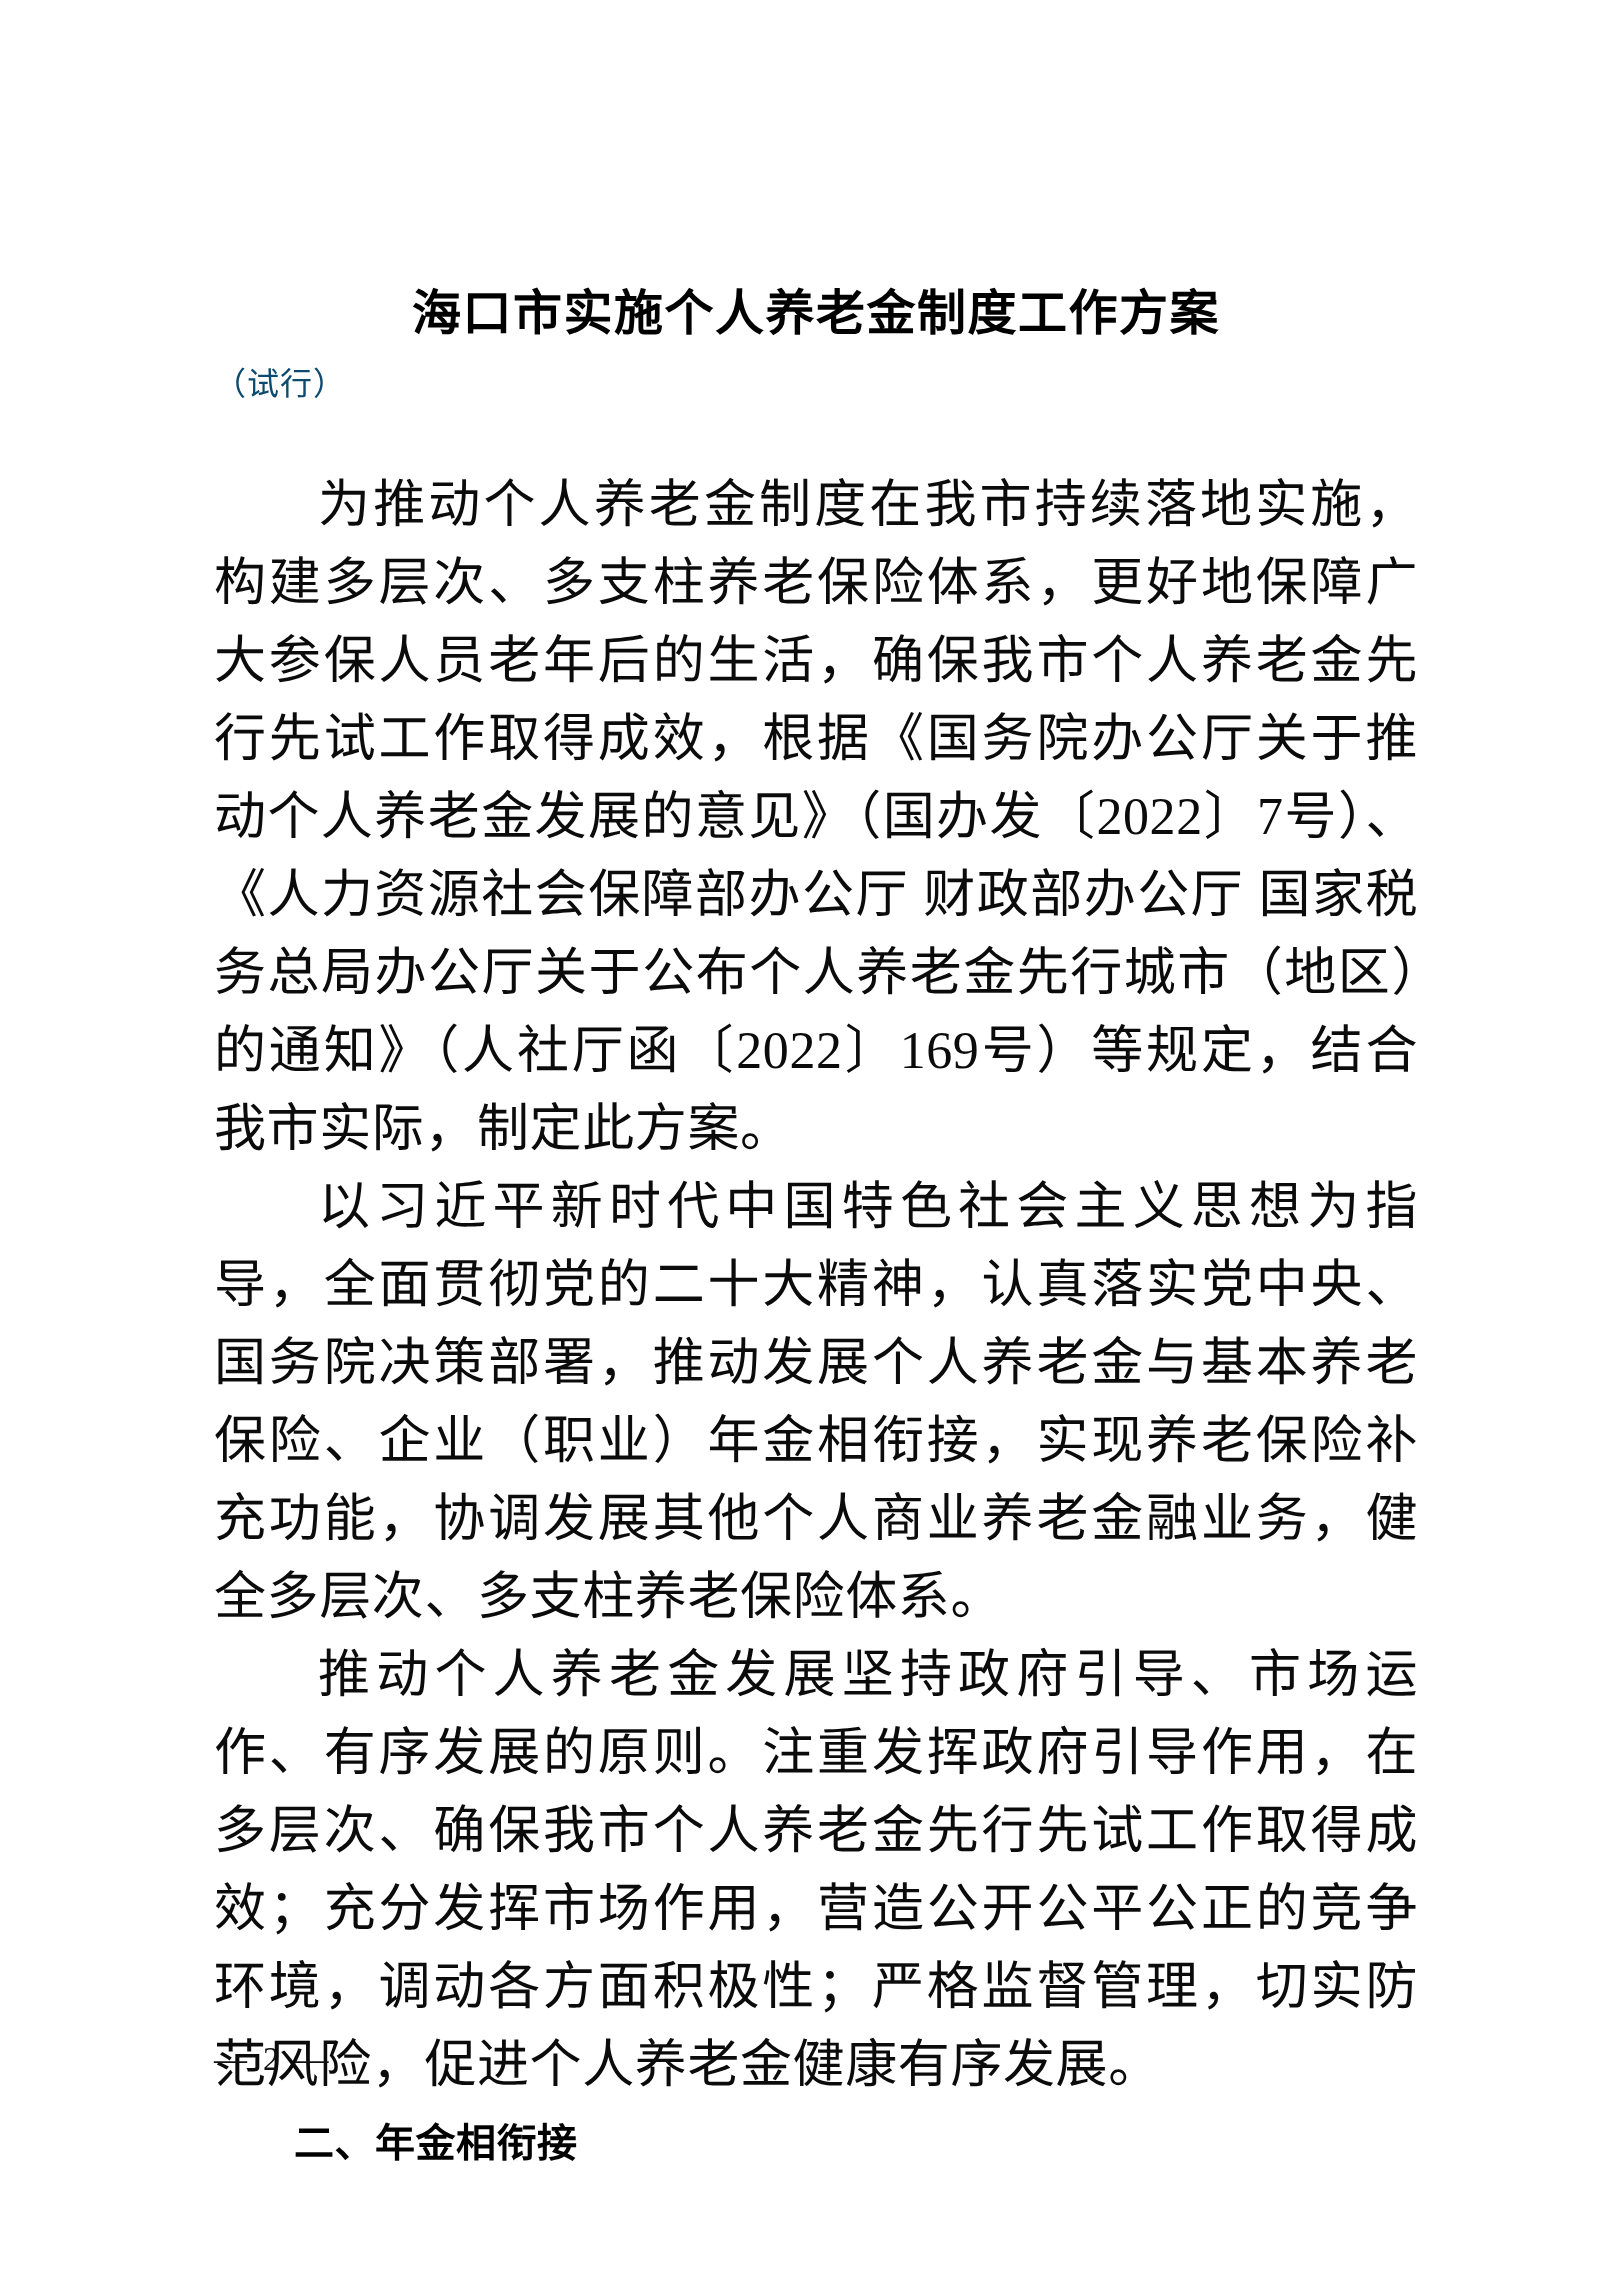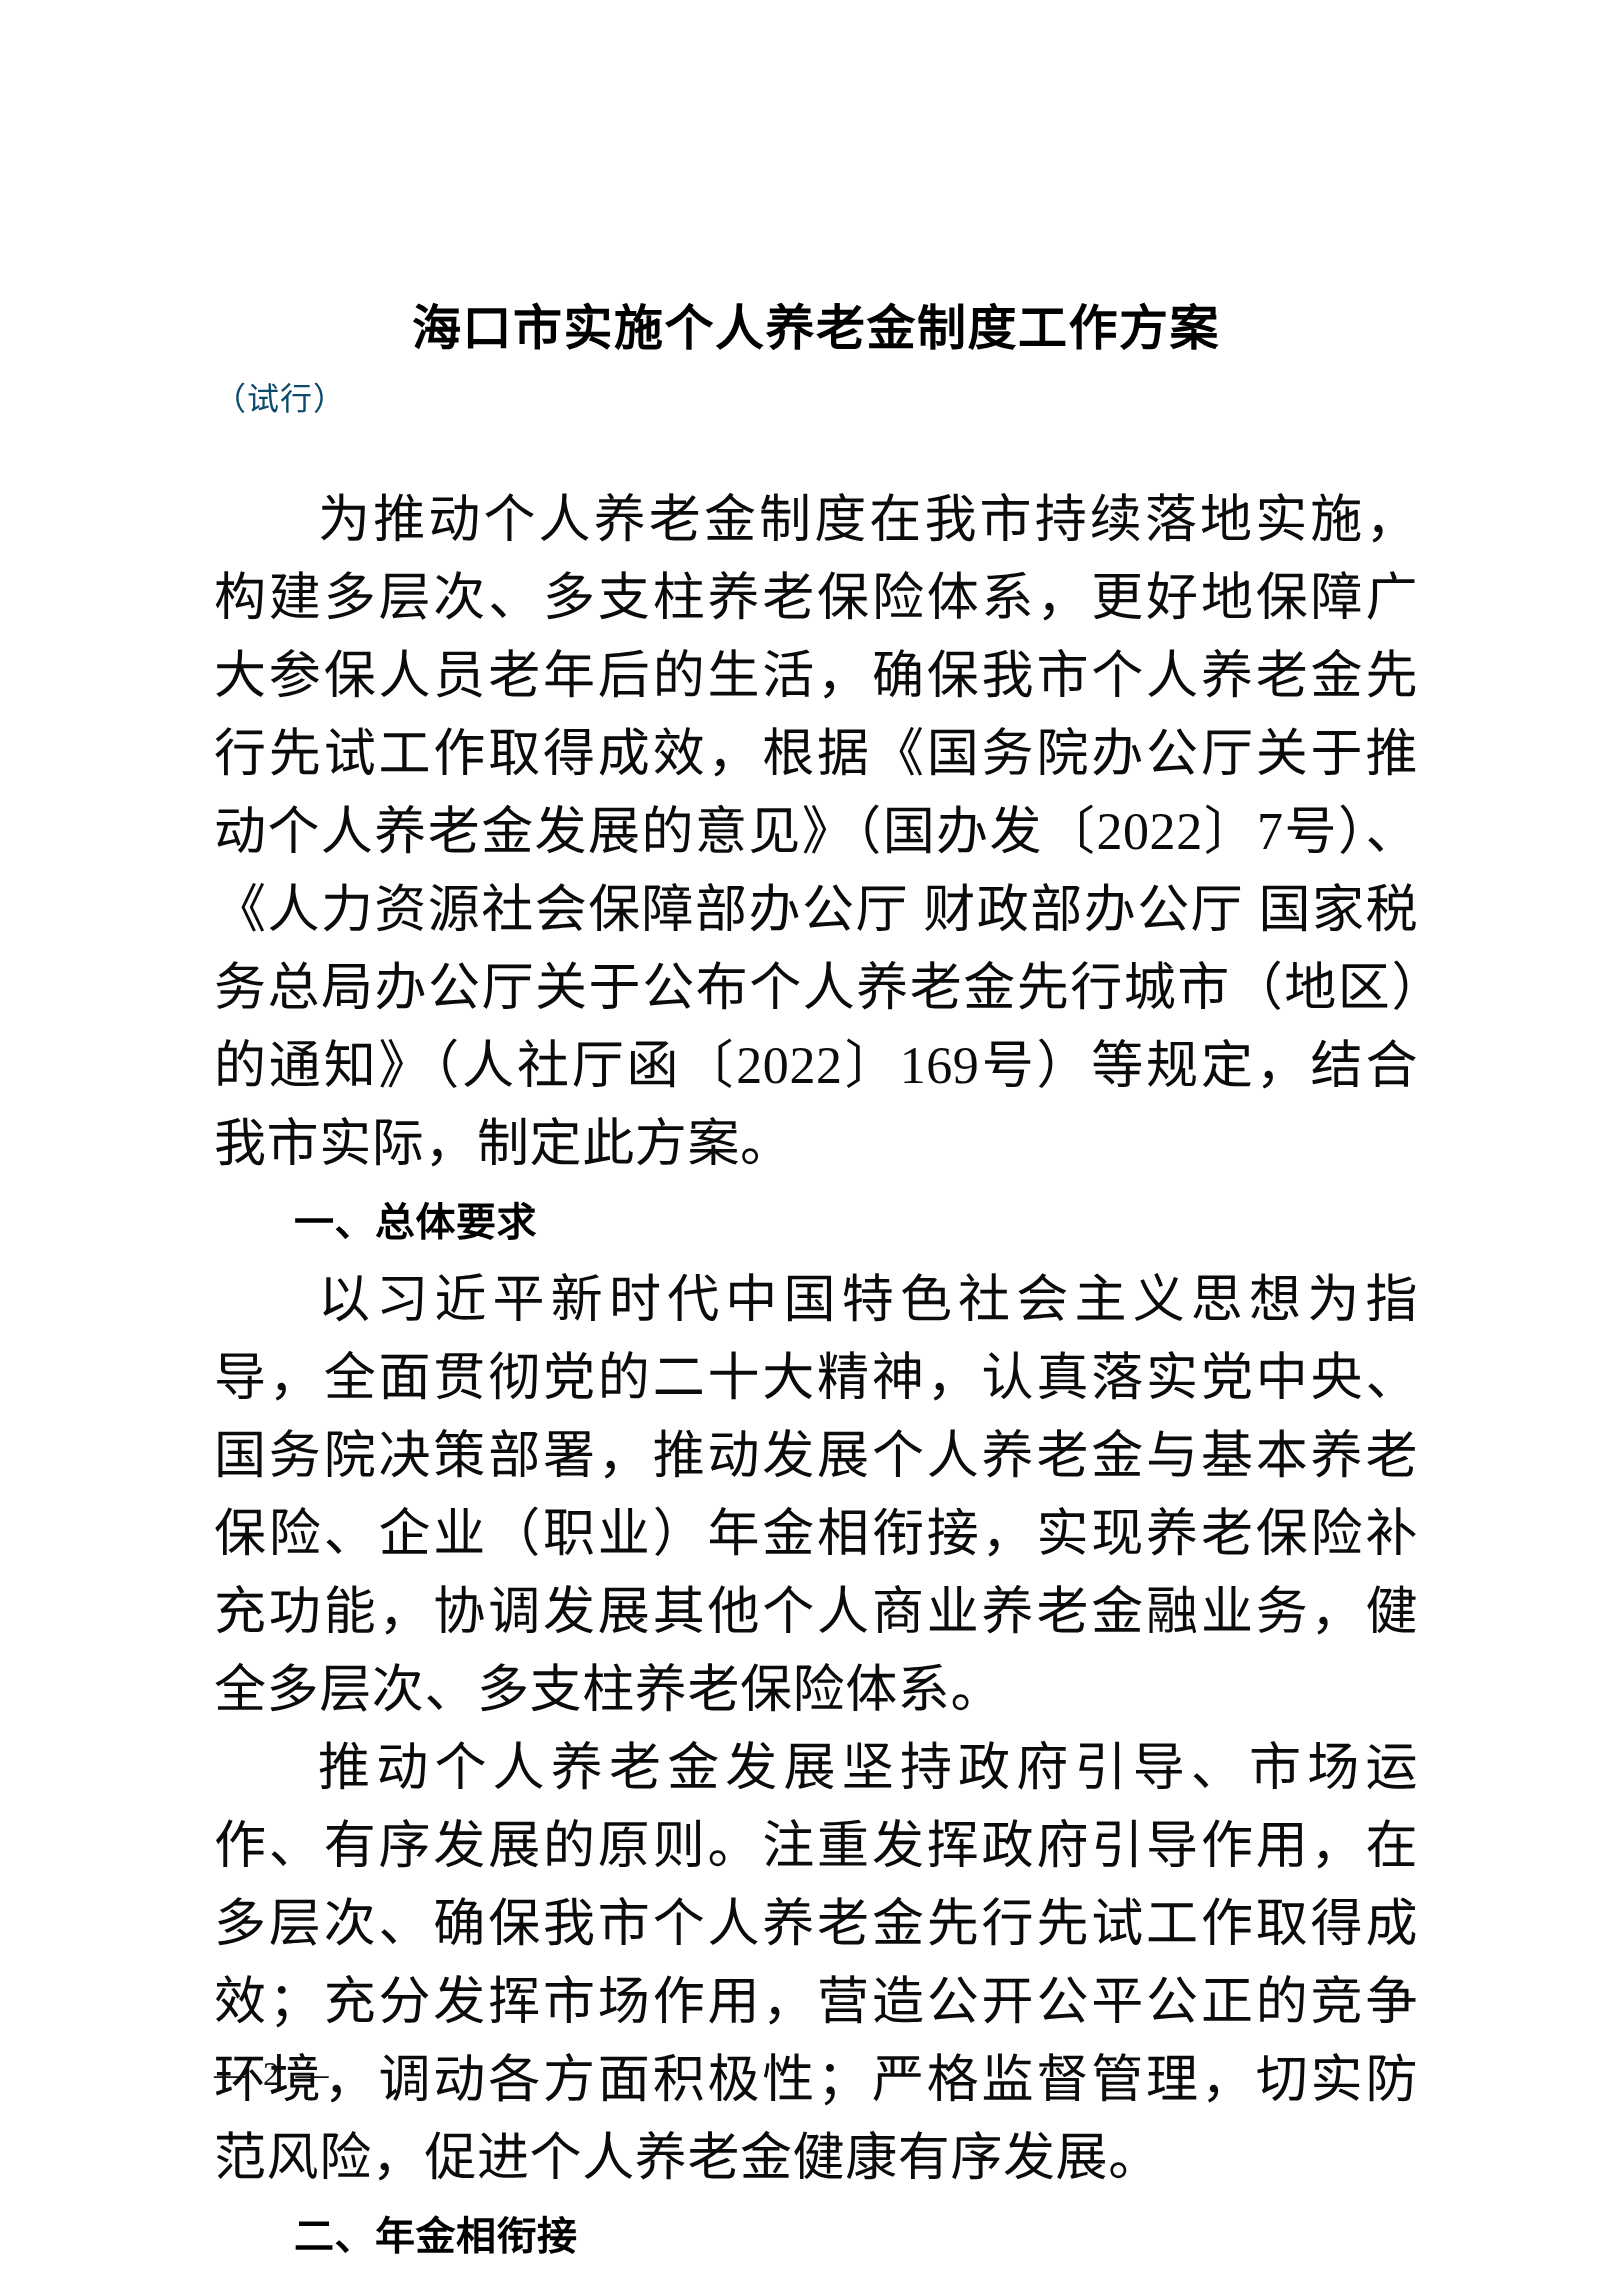--- a/index.html
+++ b/index.html
@@ -6,21 +6,21 @@
   html, body {
     margin: 0;
     padding: 0;
     background: #ffffff;
   }
 
   .page {
     position: relative;
     width: 1620px;
     height: 2270px;
-    margin: 16px auto;
+    margin: 1px auto;
     background: #ffffff;
     overflow: hidden;
     box-sizing: border-box;
     font-family: "Liberation Serif", "DejaVu Serif", serif;
     color: #0d0d0d;
     -webkit-font-smoothing: antialiased;
   }
 
   
   .content {
@@ -107,21 +107,20 @@
   <div class="content">
 
     <h1 class="doc-title">海口市实施个人养老金制度工作方案</h1>
 
     <div class="doc-subtitle">（试行）</div>
 
     <div class="body-block">
 
       <p class="para">为推动个人养老金制度在我市持续落地实施，构建多层次、多支柱养老保险体系，更好地保障广大参保人员老年后的生活，确保我市个人养老金先行先试工作取得成效，根据《国务院办公厅关于推动个人养老金发展的意见》（国办发〔2022〕7号）、《人力资源社会保障部办公厅 财政部办公厅 国家税务总局办公厅关于公布个人养老金先行城市（地区）的通知》（人社厅函〔2022〕169号）等规定，结合我市实际，制定此方案。</p>
 
-      <h2 class="section-heading">一、总体要求</h2>
 
       <p class="para">以习近平新时代中国特色社会主义思想为指导，全面贯彻党的二十大精神，认真落实党中央、国务院决策部署，推动发展个人养老金与基本养老保险、企业（职业）年金相衔接，实现养老保险补充功能，协调发展其他个人商业养老金融业务，健全多层次、多支柱养老保险体系。</p>
 
       <p class="para">推动个人养老金发展坚持政府引导、市场运作、有序发展的原则。注重发挥政府引导作用，在多层次、确保我市个人养老金先行先试工作取得成效；充分发挥市场作用，营造公开公平公正的竞争环境，调动各方面积极性；严格监督管理，切实防范风险，促进个人养老金健康有序发展。</p>
 
       <h2 class="section-heading">二、年金相衔接</h2>
 
     </div>
   </div>
 

